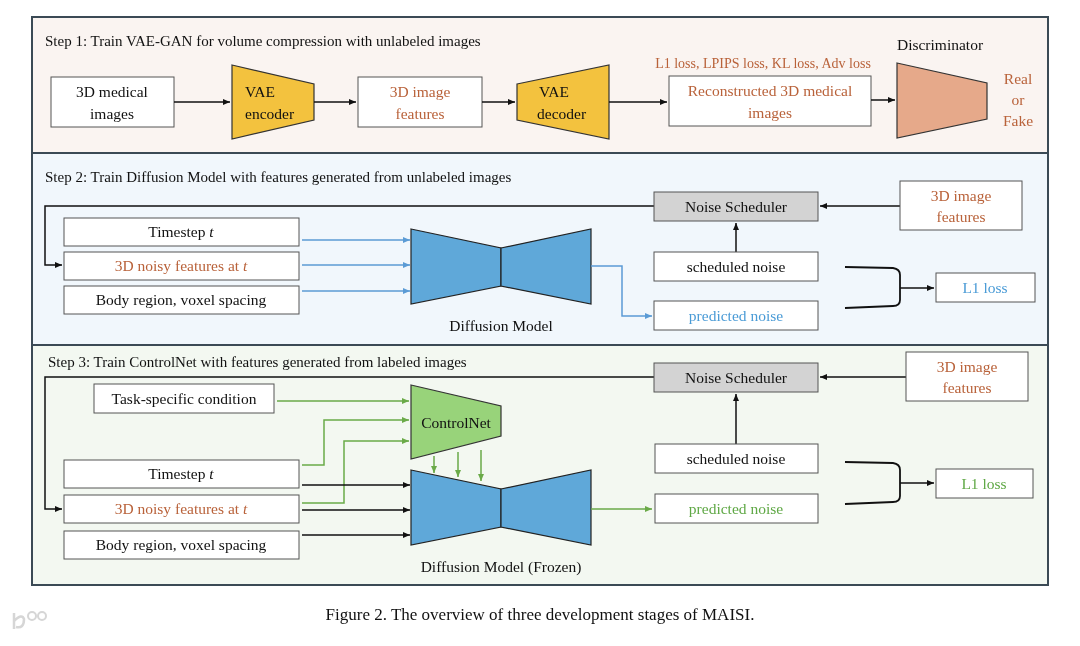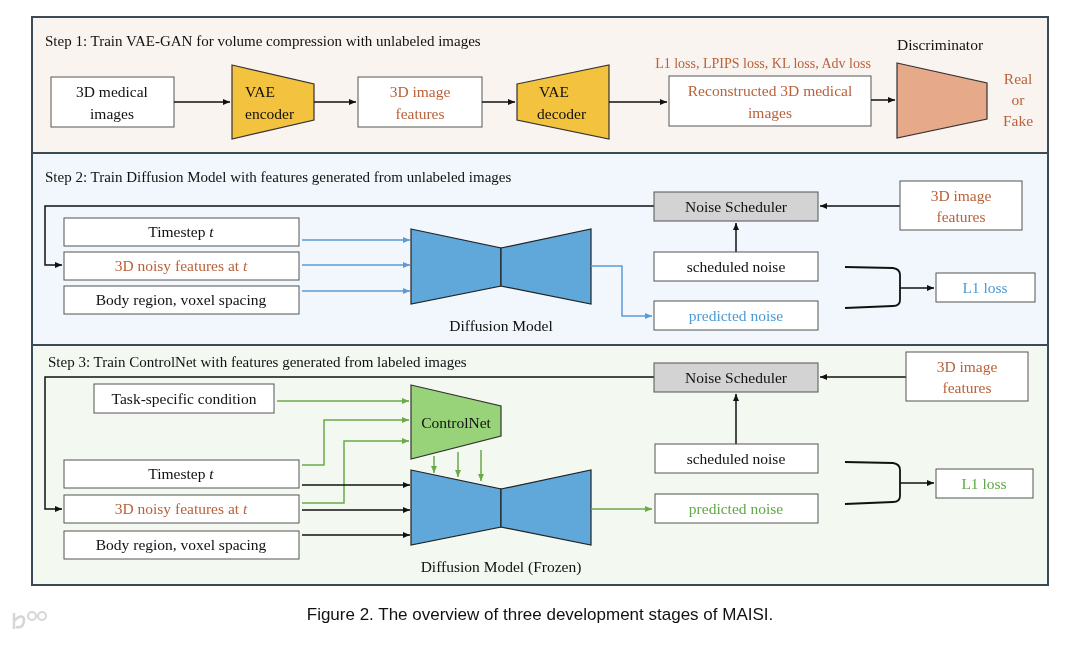--- a/index.html
+++ b/index.html
@@ -5,21 +5,21 @@
   html, body { margin: 0; padding: 0; background: #ffffff; }
   body { width: 1080px; height: 646px; position: relative; overflow: hidden;
          font-family: "Liberation Serif", "DejaVu Serif", serif; }
   svg#fig { position: absolute; left: 0; top: 0; }
   .panel-title { font-size: 15px; fill: #111; }
   .lbl { font-size: 15.5px; fill: #111; }
   .lbl-orange { fill: #b9623a; }
   .lbl-blue { fill: #4a9bd6; }
   .lbl-green { fill: #5fa845; }
   .caption { position: absolute; left: 0; width: 1080px; top: 605px; text-align: center;
-             font-size: 17px; color: #111; font-family: Liberation Sans, sans-serif; }
+             font-size: 17px; color: #111; font-family: Liberation Serif, serif; }
   .watermark { position: absolute; left: 10px; top: 646px; font-size: 20px; color: #d4d4d4;
                font-family: "DejaVu Sans", sans-serif; letter-spacing: 1px; }
   .wm-logo { position: absolute; left: 10px; top: 609px; width: 46px; height: 24px; }
 </style>
 </head>
 <body>
 
 <svg id="fig" width="1080" height="646" viewBox="0 0 1080 646" xmlns="http://www.w3.org/2000/svg">
   <defs>
     <marker id="ah-k" markerWidth="8" markerHeight="8" refX="7" refY="4" orient="auto" markerUnits="userSpaceOnUse">

